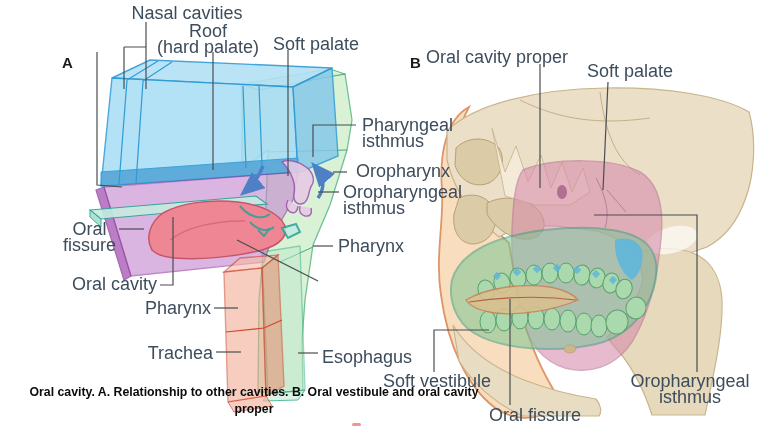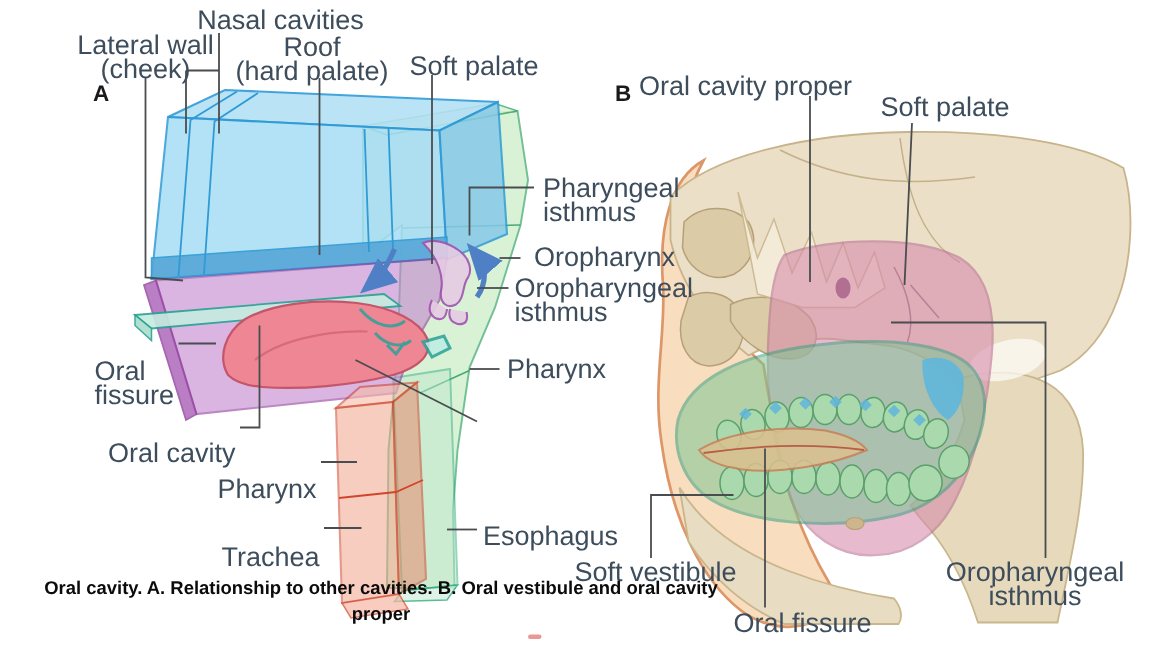--- a/index.html
+++ b/index.html
@@ -2,21 +2,21 @@
 <html><head>
 <meta charset="utf-8">
 <style>
   html,body{margin:0;padding:0;background:#fff;}
   #canvas{position:relative;width:768px;height:432px;background:#ffffff;overflow:hidden;
           font-family:"Liberation Sans",sans-serif;}
   #art{position:absolute;left:0;top:0;z-index:1;}
   .lbl{position:absolute;z-index:3;font-size:18px;line-height:15.5px;color:#3d4d5c;
        white-space:pre-line;}
   .lbl.center{transform:translateX(-50%);text-align:center;}
-  .lbl.right{transform:translateX(-100%);text-align:left;margin-top:18px;}
+  .lbl.right{transform:translateX(-100%);text-align:center;}
   .panel-letter{position:absolute;z-index:3;font-size:15px;font-weight:bold;color:#1a1a1a;}
   #caption{position:absolute;z-index:3;left:-6px;top:384px;width:520px;text-align:center;
            font-size:12.3px;line-height:17px;font-weight:bold;color:#0b0b0b;white-space:pre-line;}
   #red-mark{position:absolute;z-index:2;left:352px;top:423px;width:9px;height:3px;
             background:#dd5f5f;opacity:.65;border-radius:2px;}
 </style>
 </head>
 <body>
 
 <div id="canvas">
@@ -198,22 +198,20 @@
     <path d="M540,64 L540,188"></path>
     <path d="M608,82 L603,190"></path>
     <path d="M594,215 L697,215 L697,372"></path>
     <path d="M434,372 L434,330 L489,330"></path>
     <path d="M510,405 L510,299"></path>
   </g>
 </svg>
 
 <div class="panel-letter" style="left:62px;top:54px;">A</div>
 <div class="lbl center" style="left:187px;top:6px;">Nasal cavities</div>
-<div class="lbl center" style="left:97px;top:23px;">Lateral wall
-(cheek)</div>
 <div class="lbl center" style="left:208px;top:24px;">Roof
 (hard palate)</div>
 <div class="lbl center" style="left:316px;top:37px;">Soft palate</div>
 <div class="lbl" style="left:362px;top:118px;">Pharyngeal
 isthmus</div>
 <div class="lbl" style="left:356px;top:164px;">Oropharynx</div>
 <div class="lbl" style="left:343px;top:185px;">Oropharyngeal
 isthmus</div>
 <div class="lbl" style="left:338px;top:239px;">Pharynx</div>
 <div class="lbl right" style="left:116px;top:222px;">Oral

